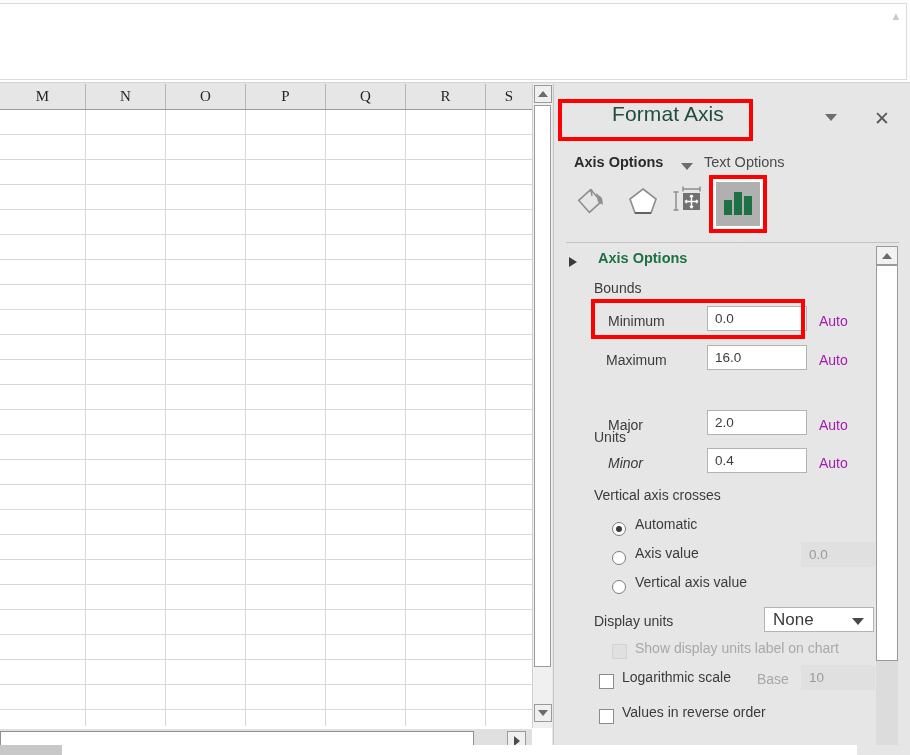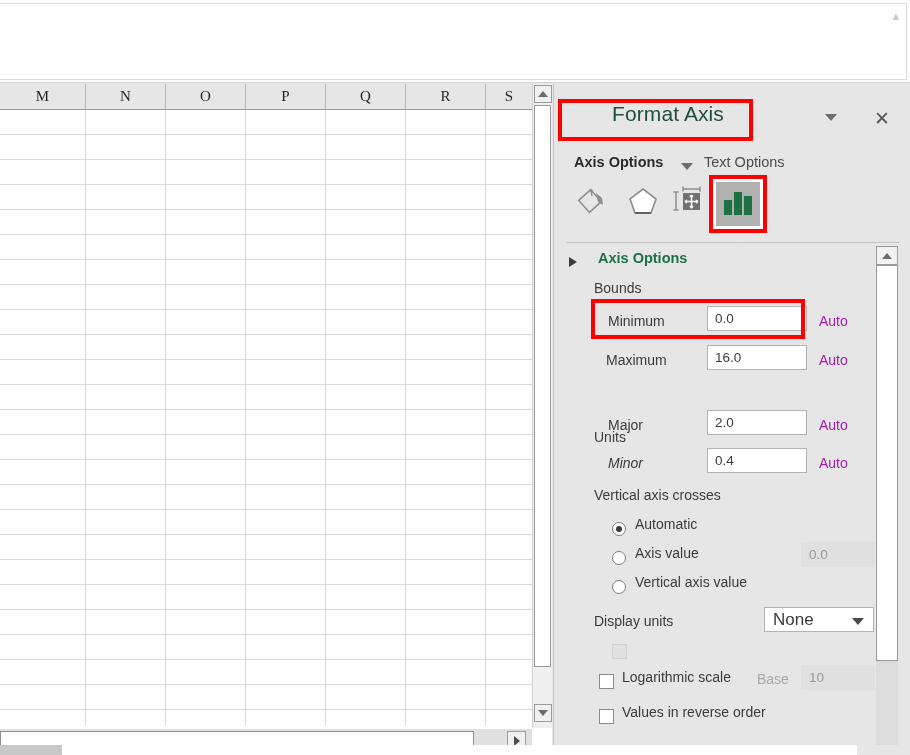--- a/index.html
+++ b/index.html
@@ -638,20 +638,21 @@
     <div class="radio" style="left:58px; top:496px;"></div>
     <div class="field-label" style="left:81px; top:490px;">Vertical axis value</div>
 
     <div class="field-label" style="left:40px; top:529px;">Display units</div>
     <div class="dropdown" style="left:210px; top:523px; width:110px;">
       <div class="dd-text">None</div>
       <div class="dd-arrow"></div>
     </div>
 
     <div class="checkbox disabled" style="left:58px; top:560px;"></div>
+    <div class="field-label dim" style="left:81px; top:556px;">Show display units label on chart</div>
 
     <div class="checkbox" style="left:45px; top:590px;"></div>
     <div class="field-label" style="left:68px; top:585px;">Logarithmic scale</div>
     <div class="field-label dim" style="left:203px; top:587px;">Base</div>
     <div class="textbox disabled" style="left:247px; top:581px; width:74px;">10</div>
 
     <div class="checkbox" style="left:45px; top:625px;"></div>
     <div class="field-label" style="left:68px; top:620px;">Values in reverse order</div>
 
     <div class="pnl-vscroll">

